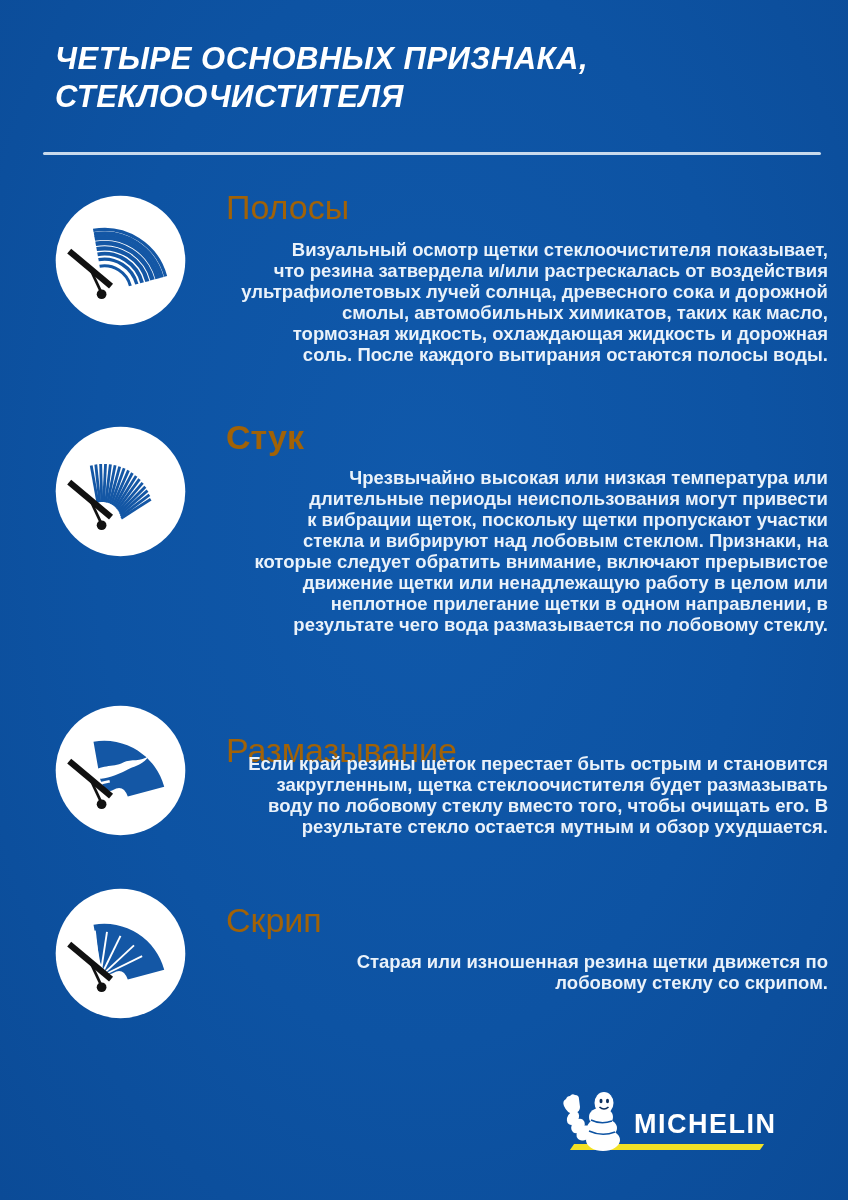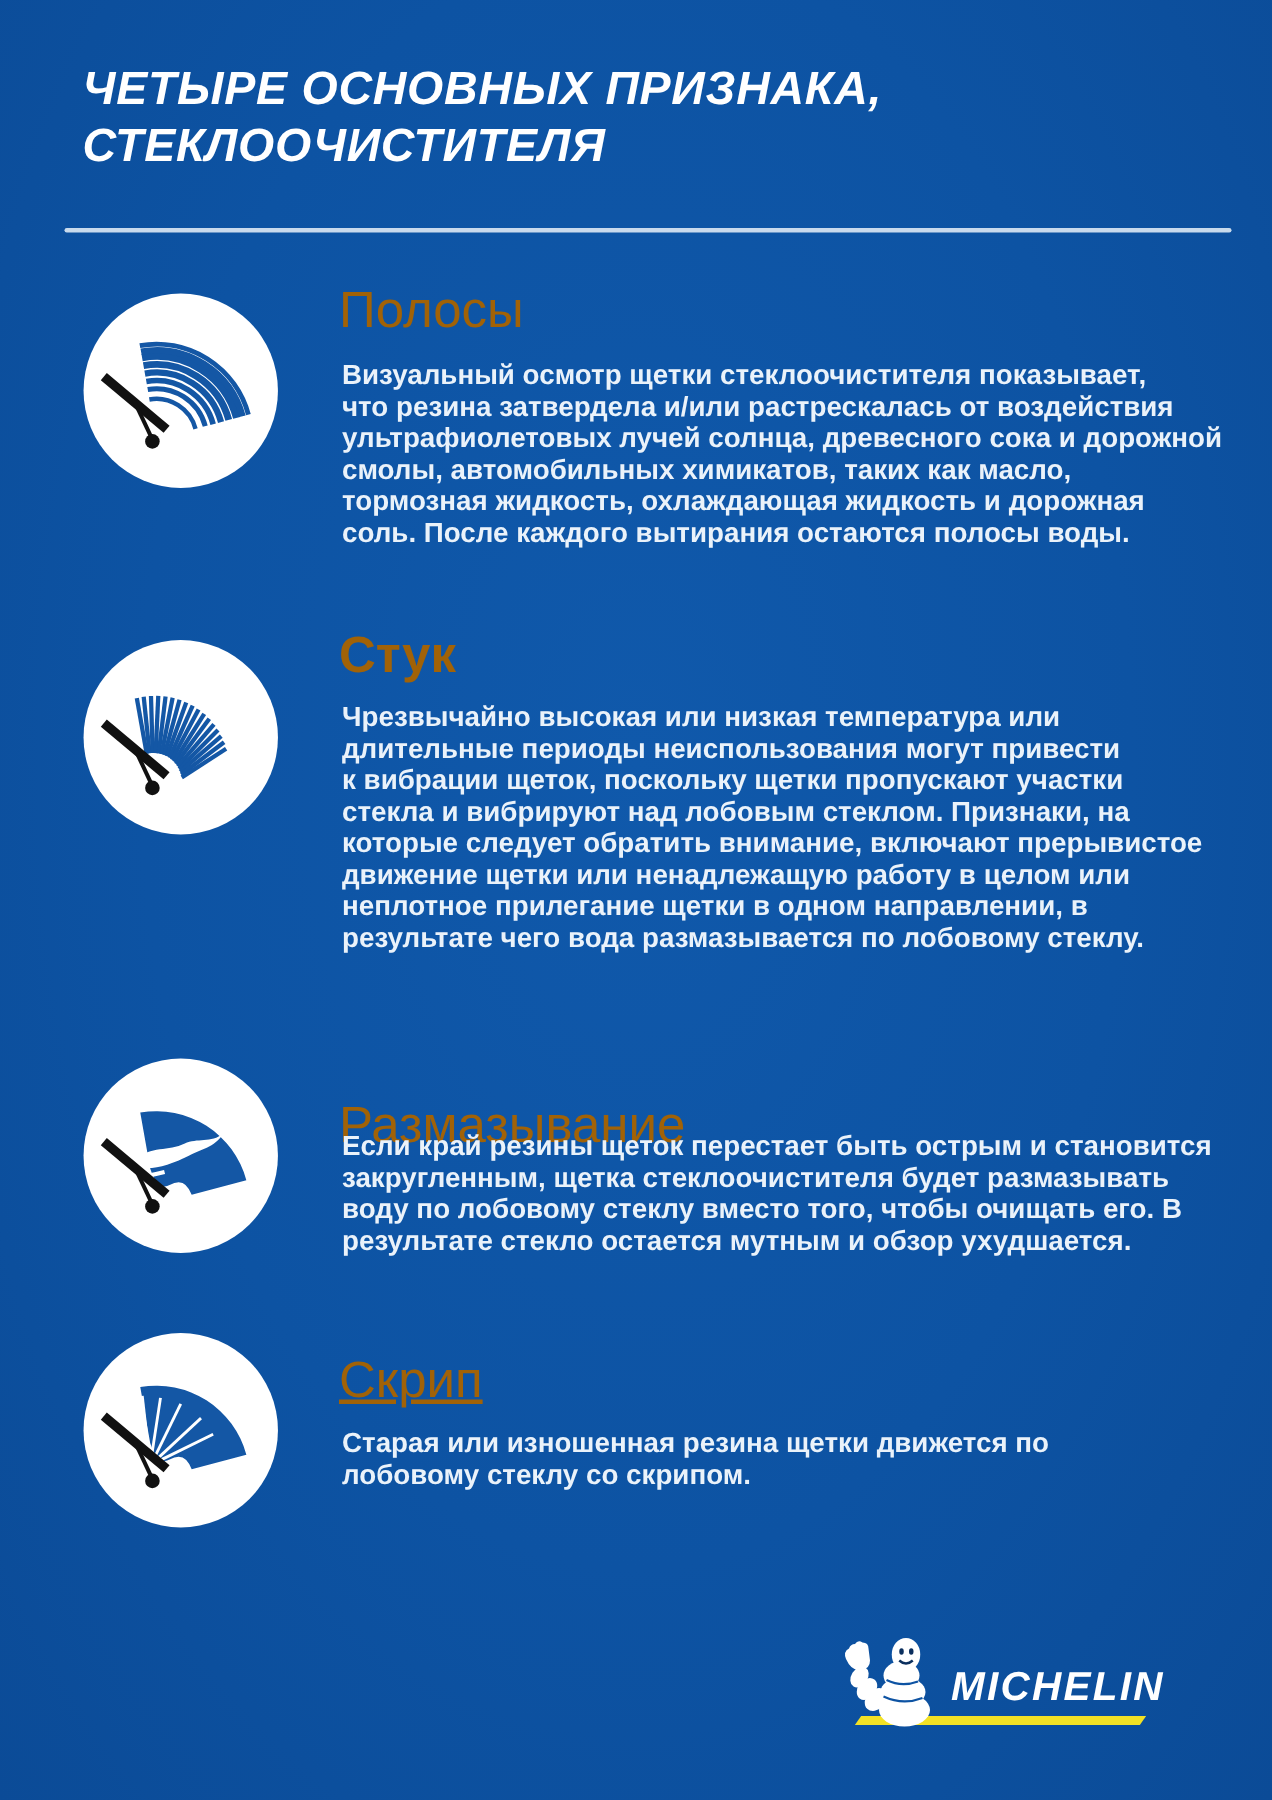--- a/index.html
+++ b/index.html
@@ -20,38 +20,39 @@
     background:#d9e6f3;border-radius:2px;opacity:.92;
   }
   .section-heading{
     position:absolute;left:226px;
     color:#a16207;font-size:34px;line-height:36px;font-weight:normal;margin:0;
   }
   .section-body{
     position:absolute;left:228px;width:600px;
     color:#eaf2fa;font-size:18.5px;line-height:21px;font-weight:600;
     white-space:pre-line;
+    text-align:right;
   }
   .icon-badge{position:absolute;left:53px;width:135px;height:135px;}
   .icon-badge svg{display:block;width:100%;height:100%;}
   
   #h1{top:189px;} #b1{top:239px;}
   #i1{top:193px;}
   #h2{top:419px;font-weight:bold;} #b2{top:467px;}
   #i2{top:424px;}
   #h3{top:704px;margin-top:28px;} #b3{top:753px;}
   #i3{top:703px;}
-  #h4{top:902px;text-decoration:underline;} #b4{top:951px;}
+  #h4{top:902px;} #b4{top:951px;}
   #i4{top:886px;}
   
   .logo{position:absolute;left:556px;top:1088px;width:256px;height:72px;}
   .logo .bib{position:absolute;left:0;top:2px;width:76px;height:60px;}
   .logo .wordmark{
     position:absolute;left:78px;top:21px;
-    color:#ffffff;font-weight:bold;font-style:italic;
+    color:#ffffff;font-weight:bold;
     font-size:27px;letter-spacing:1.5px;white-space:nowrap;
   }
   .logo .underline{
     position:absolute;left:16px;top:56px;width:190px;height:6px;
     background:#f2e125;transform:skewX(-35deg);
   }
 </style>
 </head>
 <body>
 

